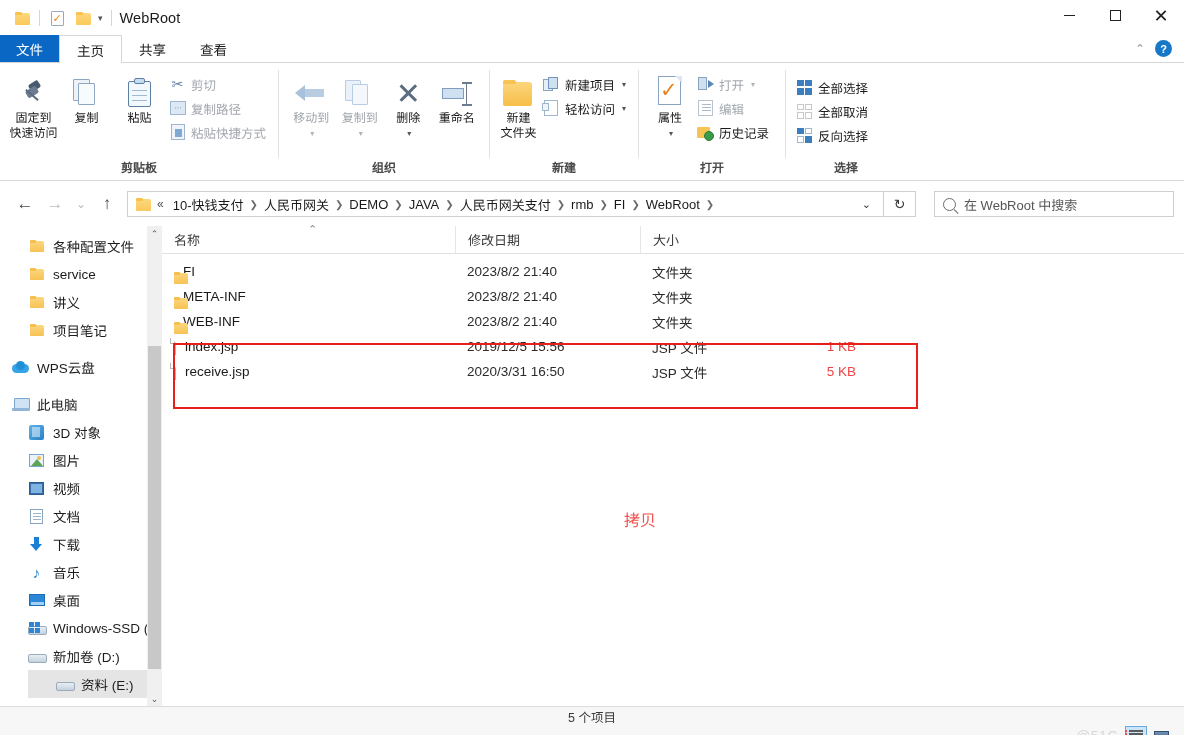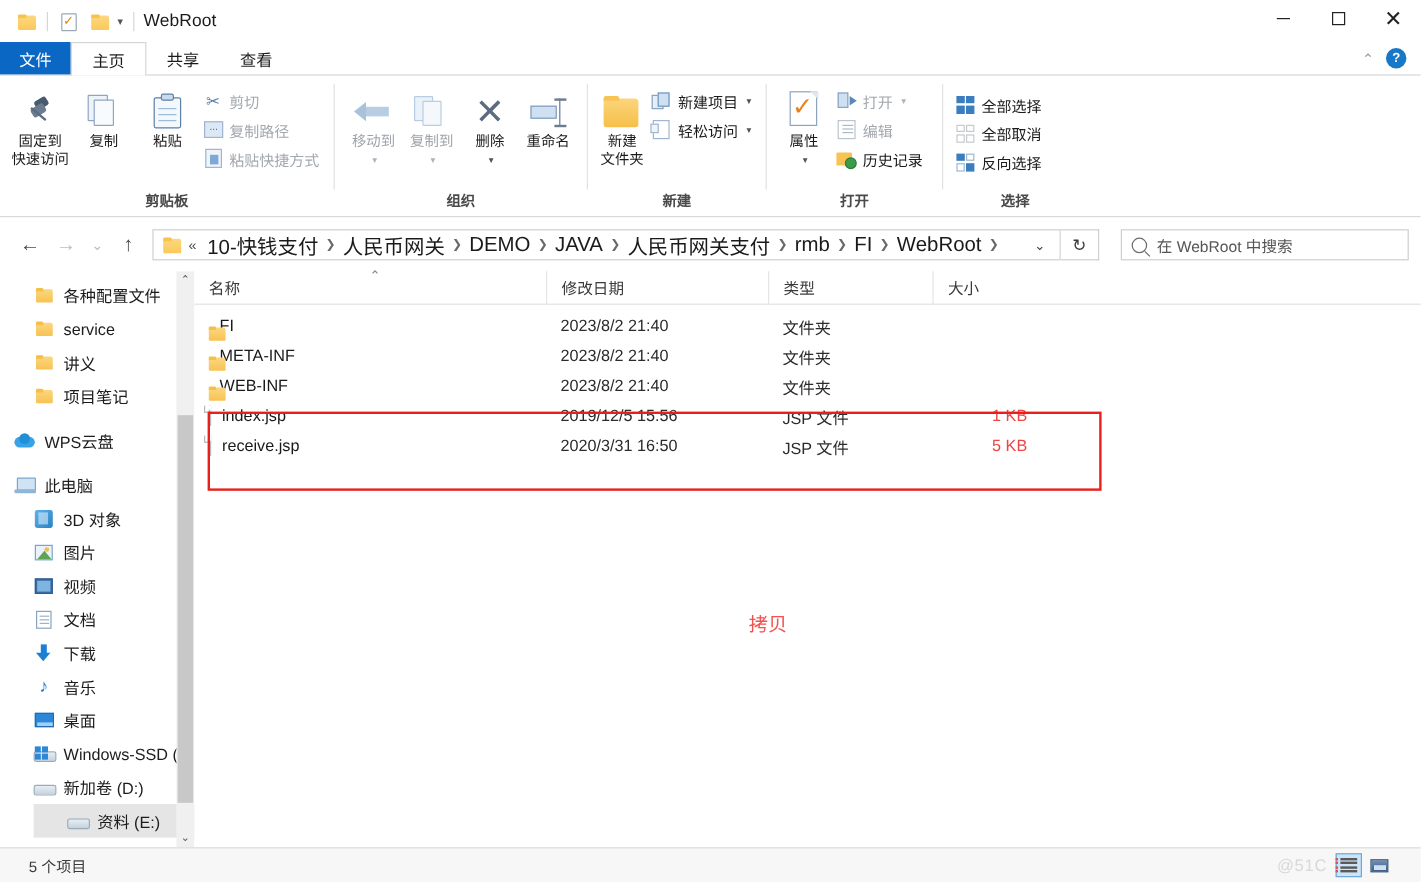--- a/index.html
+++ b/index.html
@@ -175,21 +175,21 @@
     position:absolute; top:182px; left:0; width:1184px; height:44px;
     background:#ffffff; display:flex; align-items:center; padding:0 10px; gap:0;
   }
   .navbtn { width:30px; height:30px; display:flex; align-items:center; justify-content:center; font-size:17px; color:#4a4a4a; }
   .navbtn.dim { color:#bdbdbd; }
   .navbtn.small { width:22px; font-size:12px; }
   .addrinput {
     flex:1; height:26px; border:1px solid #cfcfcf; background:#fff;
     display:flex; align-items:center; padding:0 2px 0 5px; margin-left:5px; gap:0;
   }
-  .crumb { font-size:17px; color:#1a1a1a; padding:0 5px; height:22px; display:flex; align-items:center; white-space:nowrap; }
+  .crumb { font-size:13px; color:#1a1a1a; padding:0 5px; height:22px; display:flex; align-items:center; white-space:nowrap; }
   .crumb-sep { font-size:10px; color:#6a6a6a; padding:0 1px; }
   .crumb.chev-start { color:#4a4a4a; font-size:12px; padding:0 4px 0 6px; }
   .addr-folder { margin-left:3px; }
   .addr-drop { margin-left:auto; padding:0 10px; font-size:11px; color:#3a3a3a; }
   .refreshbtn { width:32px; height:26px; border:1px solid #cfcfcf; border-left:none; display:flex; align-items:center; justify-content:center; font-size:14px; color:#3a3a3a; background:#fff; }
   .searchbox {
     width:240px; height:26px; border:1px solid #cfcfcf; background:#fff; margin-left:18px;
     display:flex; align-items:center; padding:0 8px; gap:8px;
   }
   .search-ico { width:13px; height:13px; border:1.4px solid #6b6b6b; border-radius:50%; position:relative; }
@@ -270,21 +270,21 @@
   }
   .annot {
     position:absolute; left:462px; top:281px; font-size:16px; color:#f0534f;
     font-family:"DejaVu Sans","Liberation Sans",sans-serif;
   }
 
   
   .statusbar {
     position:absolute; bottom:0; left:0; width:1184px; height:29px;
     border-top:1px solid #dcdcdc; background:#f7f7f7;
-    display:flex; align-items:center; padding:0 24px;
+    display:flex; align-items:center; padding:0 12px;flex-direction:column;
   }
   .status-text { font-size:12.5px; color:#3a3a3a; }
   .status-right { margin-left:auto; display:flex; align-items:center; gap:3px; }
   .watermark { font-size:14px; color:#d8d8d8; letter-spacing:.5px; margin-right:4px; }
   .viewbtn { width:22px; height:20px; display:flex; align-items:center; justify-content:center; position:relative; }
   .viewbtn.active { background:#cce4f7; border:1px solid #6aa9dd; }
   .details-glyph { width:14px; height:12px; display:flex; flex-direction:column; justify-content:space-between; }
   .details-glyph i { display:block; height:2px; background:#5a5a5a; position:relative; }
   .details-glyph i::before { content:""; position:absolute; left:-4px; top:0; width:2px; height:2px; background:#d9534f; }
   .tiles-glyph { width:15px; height:11px; background:linear-gradient(180deg,#6f8fb5,#3e5f86); border:1px solid #33506f; position:relative; }
@@ -725,23 +725,20 @@
 
     <div class="filelist">
       <div class="colhead">
         <div class="col c-name">
           <span>名称</span>
           <span class="sortmark">⌃</span>
         </div>
         <div class="col c-date">
           <span>修改日期</span>
         </div>
-        <div class="col c-type">
-          <span>类型</span>
-        </div>
         <div class="col c-size">
           <span>大小</span>
         </div>
       </div>
 
       <div class="rows">
         <div class="frow">
           <div class="cell c-name">
             <span><span class="nf"></span></span>
             <span>FI</span>

